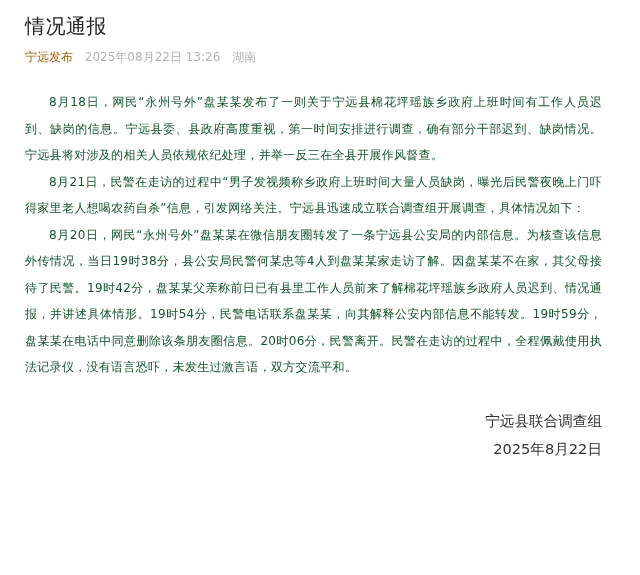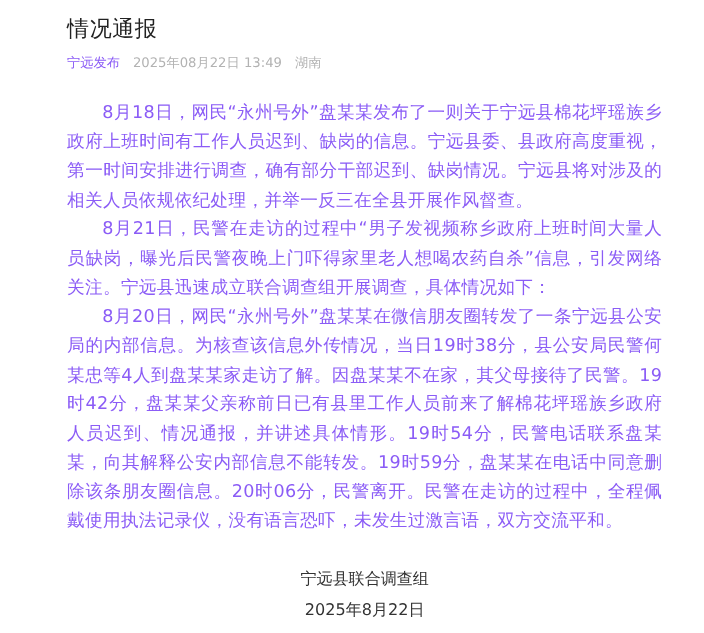--- a/index.html
+++ b/index.html
@@ -1,53 +1,53 @@
 <!DOCTYPE html>
 <html><head>
 <meta charset="utf-8">
 <style>
   html, body { margin: 0; padding: 0; background: #ffffff; }
   body {
     width: 640px; height: 575px; overflow: hidden;
     font-family: "DejaVu Sans", "Liberation Sans", sans-serif;
     color: #333333;
   }
-  .article { position: relative; padding: 0 38px 0 61px; }
+  .article { position: relative; padding: 0 38px 0 25px; }
   .title {
     margin: 0; padding-top: 12px;
     font-size: 20px; font-weight: normal; color: #222222;
     line-height: 28px; letter-spacing: 0.5px;
   }
   .meta {
     margin-top: 8px; font-size: 12px; line-height: 18px; color: #b2b2b2;
   }
-  .meta .author { color: #8b5cf6; margin-right: 8px; }
+  .meta .author { color: #a16207; margin-right: 8px; }
   .meta .time { margin-right: 8px; }
   .body { margin-top: 23px; }
   .para {
     margin: 0 0 0 0;
-    font-size: 16px; line-height: 26.5px;
+    font-size: 12px; line-height: 26.5px;
     text-indent: 2em; text-align: justify;
-    color: #8b5cf6;
+    color: #14532d;
     letter-spacing: 0.3px;
   }
   .sign {
     margin-top: 26px;
-    text-align: center; font-size: 14.6px; line-height: 28px; color: #333333;
+    text-align: right; font-size: 14.6px; line-height: 28px; color: #333333;
     padding-right: 0;
   }
 </style>
 </head>
 <body>
 
 <div class="article">
   <h1 class="title">情况通报</h1>
   <div class="meta">
     <span class="author">宁远发布</span>
-    <span class="time">2025年08月22日 13:49</span>
+    <span class="time">2025年08月22日 13:26</span>
     <span class="loc">湖南</span>
   </div>
   <div class="body">
     <p class="para">8月18日，网民“永州号外”盘某某发布了一则关于宁远县棉花坪瑶族乡政府上班时间有工作人员迟到、缺岗的信息。宁远县委、县政府高度重视，第一时间安排进行调查，确有部分干部迟到、缺岗情况。宁远县将对涉及的相关人员依规依纪处理，并举一反三在全县开展作风督查。</p>
     <p class="para">8月21日，民警在走访的过程中“男子发视频称乡政府上班时间大量人员缺岗，曝光后民警夜晚上门吓得家里老人想喝农药自杀”信息，引发网络关注。宁远县迅速成立联合调查组开展调查，具体情况如下：</p>
     <p class="para">8月20日，网民“永州号外”盘某某在微信朋友圈转发了一条宁远县公安局的内部信息。为核查该信息外传情况，当日19时38分，县公安局民警何某忠等4人到盘某某家走访了解。因盘某某不在家，其父母接待了民警。19时42分，盘某某父亲称前日已有县里工作人员前来了解棉花坪瑶族乡政府人员迟到、情况通报，并讲述具体情形。19时54分，民警电话联系盘某某，向其解释公安内部信息不能转发。19时59分，盘某某在电话中同意删除该条朋友圈信息。20时06分，民警离开。民警在走访的过程中，全程佩戴使用执法记录仪，没有语言恐吓，未发生过激言语，双方交流平和。</p>
   </div>
   <div class="sign">
     <div>宁远县联合调查组</div>
     <div>2025年8月22日</div>

